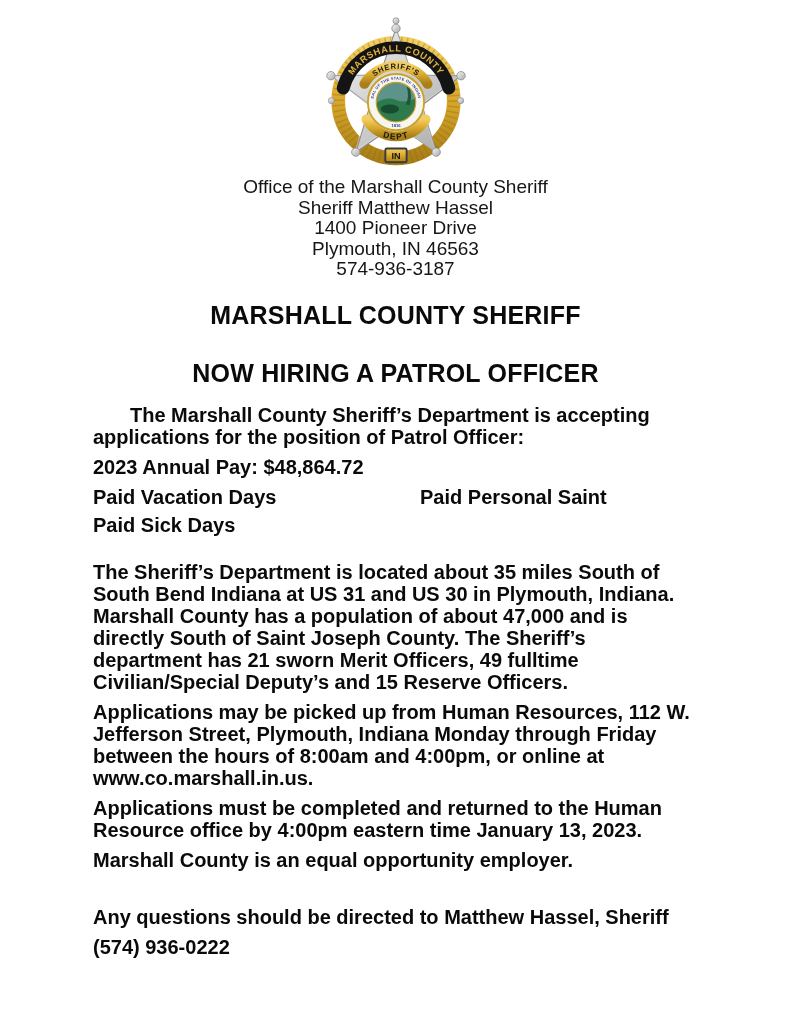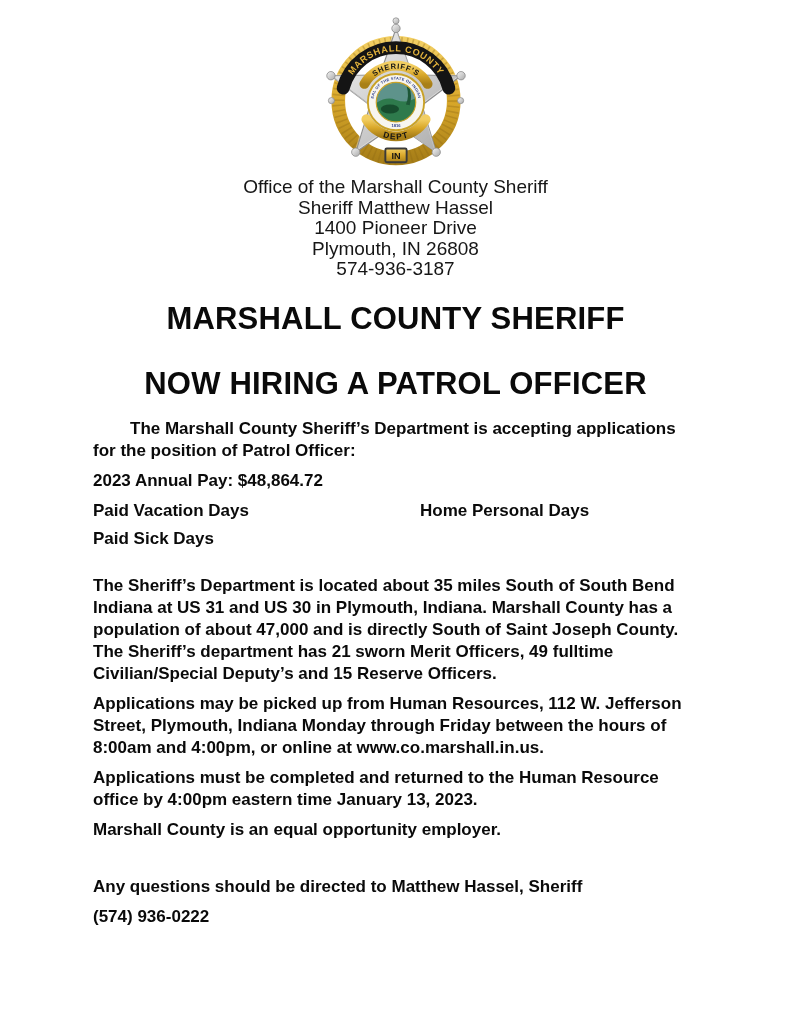--- a/index.html
+++ b/index.html
@@ -20,30 +20,30 @@
   .header-block {
     margin-top: 6px;
     text-align: center;
     font-size: 19px;
     font-weight: 400;
     line-height: 20.5px;
     color: #161616;
   }
   .title-line {
     text-align: center;
-    font-size: 31px;
+    font-size: 25px;
     font-weight: 700;
     letter-spacing: 0.2px;
     margin: 0;
   }
   .title-1 { margin-top: 21px; }
   .title-2 { margin-top: 29px; }
   .body-block {
     margin: 16px 91px 0 93px;
-    font-size: 17px;
+    font-size: 20px;
     font-weight: 700;
     line-height: 22px;
   }
   .body-block p { margin: 0 0 8px 0; }
   .intro { text-indent: 37px; }
   .benefits { margin-bottom: 8px; }
   .benefit-row { display: flex; margin-bottom: 6px; line-height: 22px; }
   .benefit-left { width: 327px; flex: 0 0 327px; }
   .benefit-right { flex: 1; }
   .location-para { margin-top: 25px !important; margin-bottom: 8px; }
@@ -135,35 +135,35 @@
         <rect x="86" y="178" width="28" height="18" rx="2" fill="url(#goldGrad)" stroke="#3a3a3a" stroke-width="2.5"></rect>
         <text x="100" y="191.5" font-size="12" font-weight="bold" fill="#141414" text-anchor="middle" font-family="Liberation Sans, sans-serif">IN</text>
       </g>
     </svg>
   </div>
 
   <div class="header-block">
     <div>Office of the Marshall County Sheriff</div>
     <div>Sheriff Matthew Hassel</div>
     <div>1400 Pioneer Drive</div>
-    <div>Plymouth, IN 26808</div>
+    <div>Plymouth, IN 46563</div>
     <div>574-936-3187</div>
   </div>
 
   <div class="title-line title-1">MARSHALL COUNTY SHERIFF</div>
   <div class="title-line title-2">NOW HIRING A PATROL OFFICER</div>
 
   <div class="body-block">
     <p class="intro">The Marshall County Sheriff’s Department is accepting applications for the position of Patrol Officer:</p>
     <p>2023 Annual Pay: $48,864.72</p>
 
     <div class="benefits">
       <div class="benefit-row">
         <div class="benefit-left">Paid Vacation Days</div>
-        <div class="benefit-right">Home Personal Days</div>
+        <div class="benefit-right">Paid Personal Saint</div>
       </div>
       <div class="benefit-row">
         <div class="benefit-left">Paid Sick Days</div>
       </div>
     </div>
 
     <p class="location-para">The Sheriff’s Department is located about 35 miles South of South Bend Indiana at US 31 and US 30 in Plymouth, Indiana. Marshall County has a population of about 47,000 and is directly South of Saint Joseph County.  The Sheriff’s department has 21 sworn Merit Officers, 49 fulltime Civilian/Special Deputy’s and 15 Reserve Officers.</p>
     <p>Applications may be picked up from Human Resources, 112 W. Jefferson Street, Plymouth, Indiana Monday through Friday between the hours of 8:00am and 4:00pm, or online at www.co.marshall.in.us.</p>
     <p>Applications must be completed and returned to the Human Resource office by 4:00pm eastern time January 13, 2023.</p>
     <p>Marshall County is an equal opportunity employer.</p>

